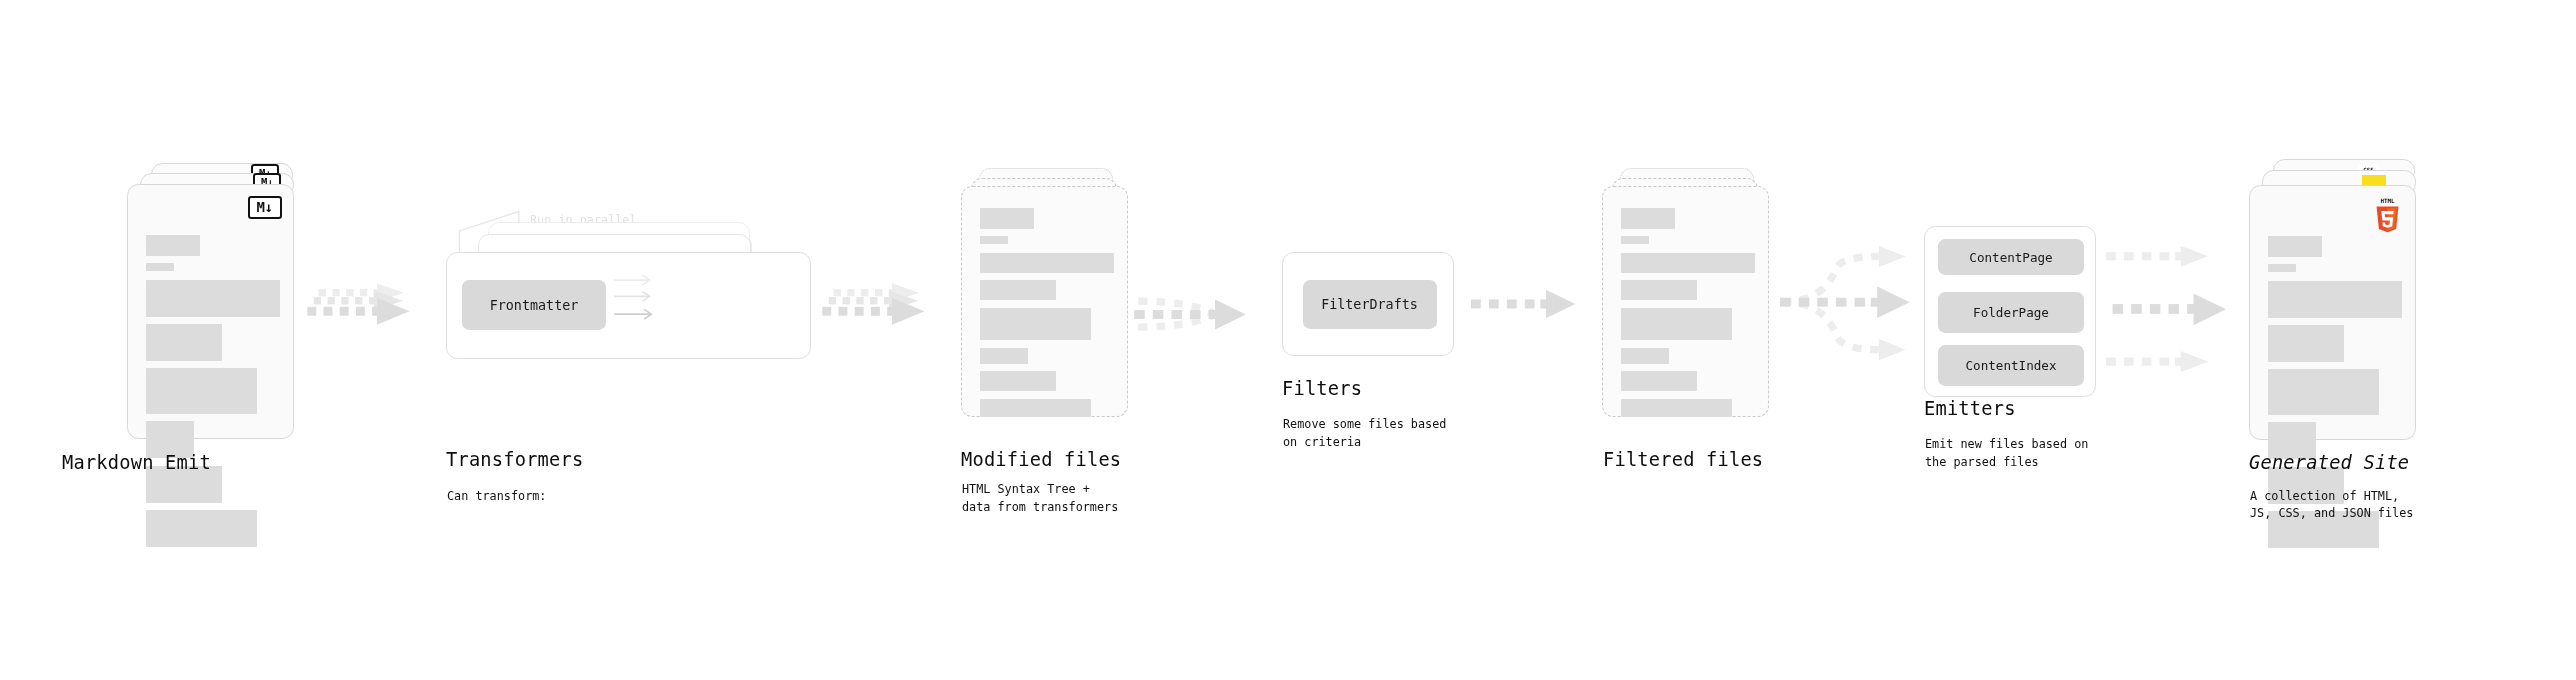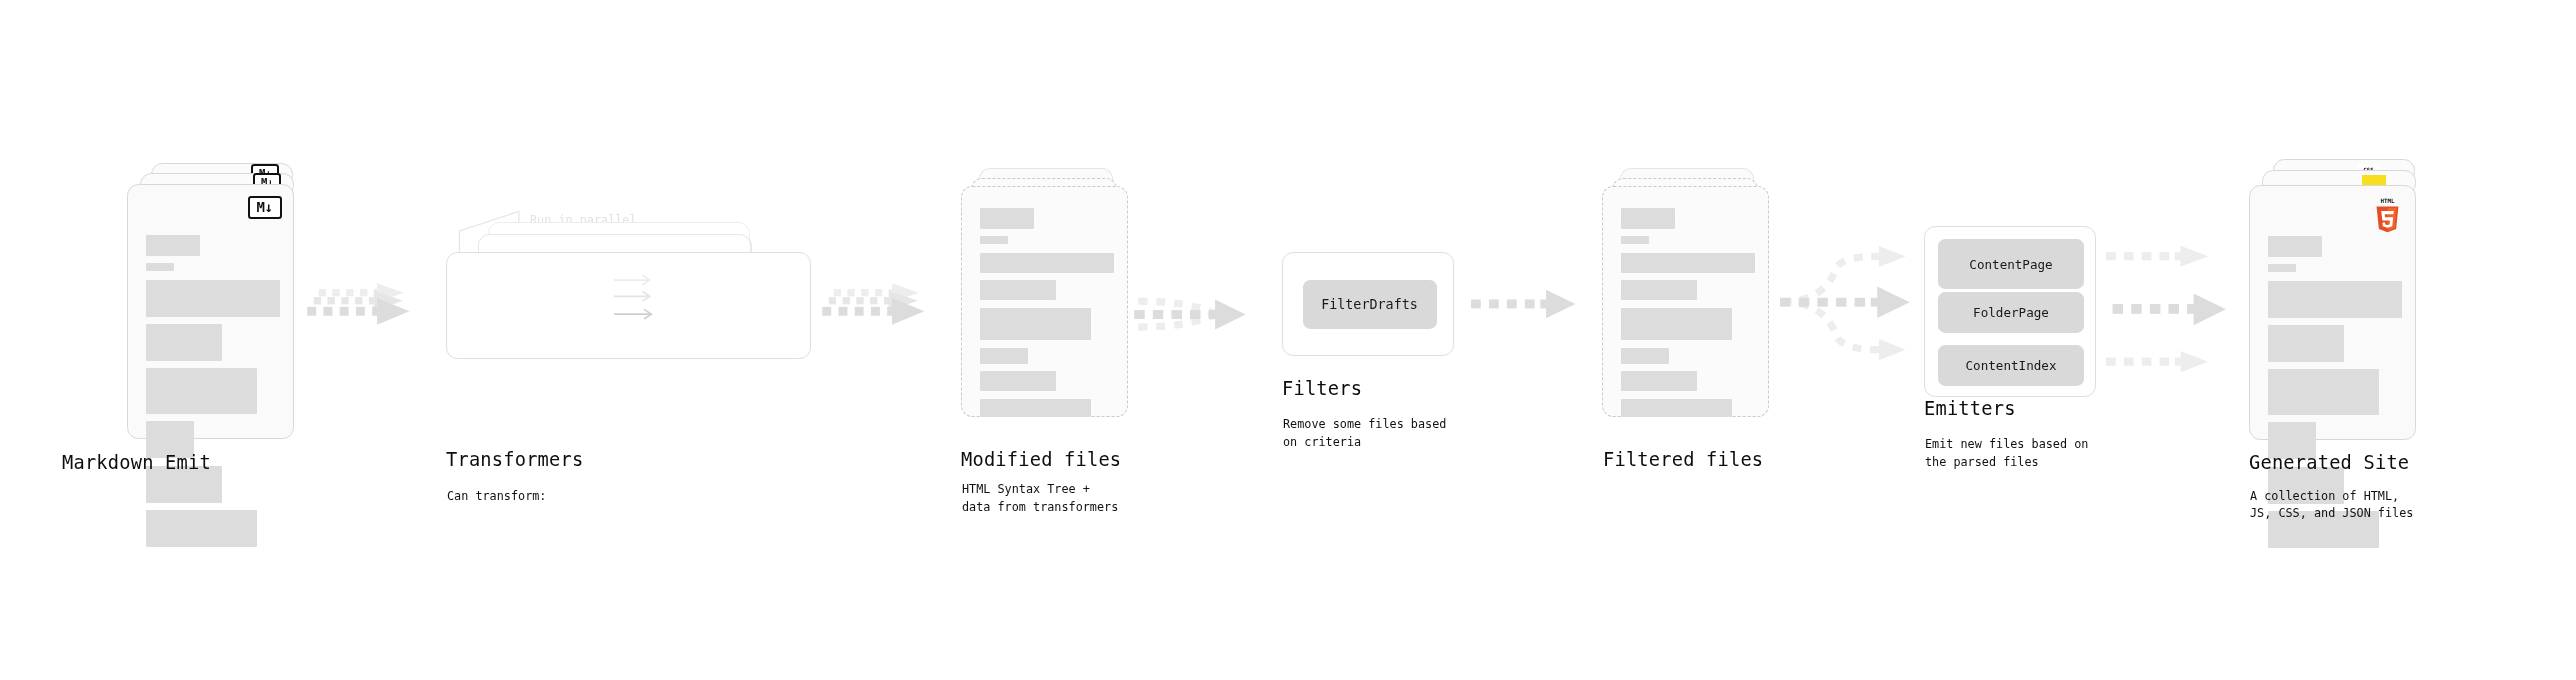--- a/index.html
+++ b/index.html
@@ -217,20 +217,21 @@
     <g stroke="#e3e3e3" stroke-width="2" fill="none">
       <line x1="0" y1="30" x2="42" y2="30"></line>
       <polyline points="35,24 44,30 35,36"></polyline>
     </g>
     <g stroke="#cfcfcf" stroke-width="2" fill="none">
       <line x1="0" y1="52" x2="44" y2="52"></line>
       <polyline points="37,46 46,52 37,58"></polyline>
     </g>
   </svg>
 
+  <div class="chip" style="left:462px; top:280px; width:144px; height:50px;">Frontmatter</div>
 
   <div class="title" style="left:446px; top:449px;">Transformers</div>
   <div class="sub" style="left:447px; top:488px;">Can transform:</div>
 
   <svg class="abs" style="left:822px; top:276px;" width="106" height="73" viewBox="0 0 130 90">
     <g fill="#ededed">
       <rect x="14" y="16" width="9" height="9"></rect>
         <rect x="31" y="16" width="9" height="9"></rect>
       <rect x="48" y="16" width="9" height="9"></rect>
         <rect x="65" y="16" width="9" height="9"></rect>
@@ -343,21 +344,21 @@
         <rect x="23" y="86" width="13" height="11"></rect>
       <rect x="46" y="86" width="13" height="11"></rect>
         <rect x="69" y="86" width="13" height="11"></rect>
       <rect x="92" y="86" width="13" height="11"></rect>
         <rect x="112" y="86" width="13" height="11"></rect>
       <polygon points="120,72 160,91.5 120,111"></polygon>
     </g>
   </svg>
 
   <div class="gbox" style="left:1924px; top:226px; width:172px; height:171px;">
-    <div class="chip" style="left:13px; top:12.2px; width:146px; height:50px; font-size:12.6px;">ContentPage</div>
+    <div class="chip" style="left:13px; top:12.2px; width:146px; height:36px; font-size:12.6px;">ContentPage</div>
     <div class="chip" style="left:13px; top:65px; width:146px; height:41px; font-size:12.6px;">FolderPage</div>
     <div class="chip" style="left:13px; top:118px; width:146px; height:41px; font-size:12.6px;">ContentIndex</div>
   </div>
 
   <div class="title" style="left:1924px; top:398px;">Emitters</div>
   <div class="sub" style="left:1925px; top:436px;">Emit new files based on</div>
   <div class="sub" style="left:1925px; top:454px;">the parsed files</div>
 
   <svg class="abs" style="left:2106px; top:236px;" width="146" height="154" viewBox="0 0 180 190">
     <g fill="#ededed">
@@ -407,18 +408,18 @@
         <div class="ln tall" style="width:100%;"></div>
         <div class="ln tall" style="width:57%;"></div>
         <div class="ln tall2" style="width:83%;"></div>
         <div class="ln tall" style="width:36%;"></div>
         <div class="ln tall" style="width:57%;"></div>
         <div class="ln tall" style="width:83%;"></div>
       </div>
     </div>
   </div>
 
-  <div class="title" style="left:2249px; top:452px;">Generated Site</div>
+  <div class="title" style="left:2249px; top:452px;font-style:italic;">Generated Site</div>
   <div class="sub" style="left:2250px; top:488px;">A collection of HTML,</div>
   <div class="sub" style="left:2250px; top:505px;">JS, CSS, and JSON files</div>
 
 </div>
 
 
 </body></html>

